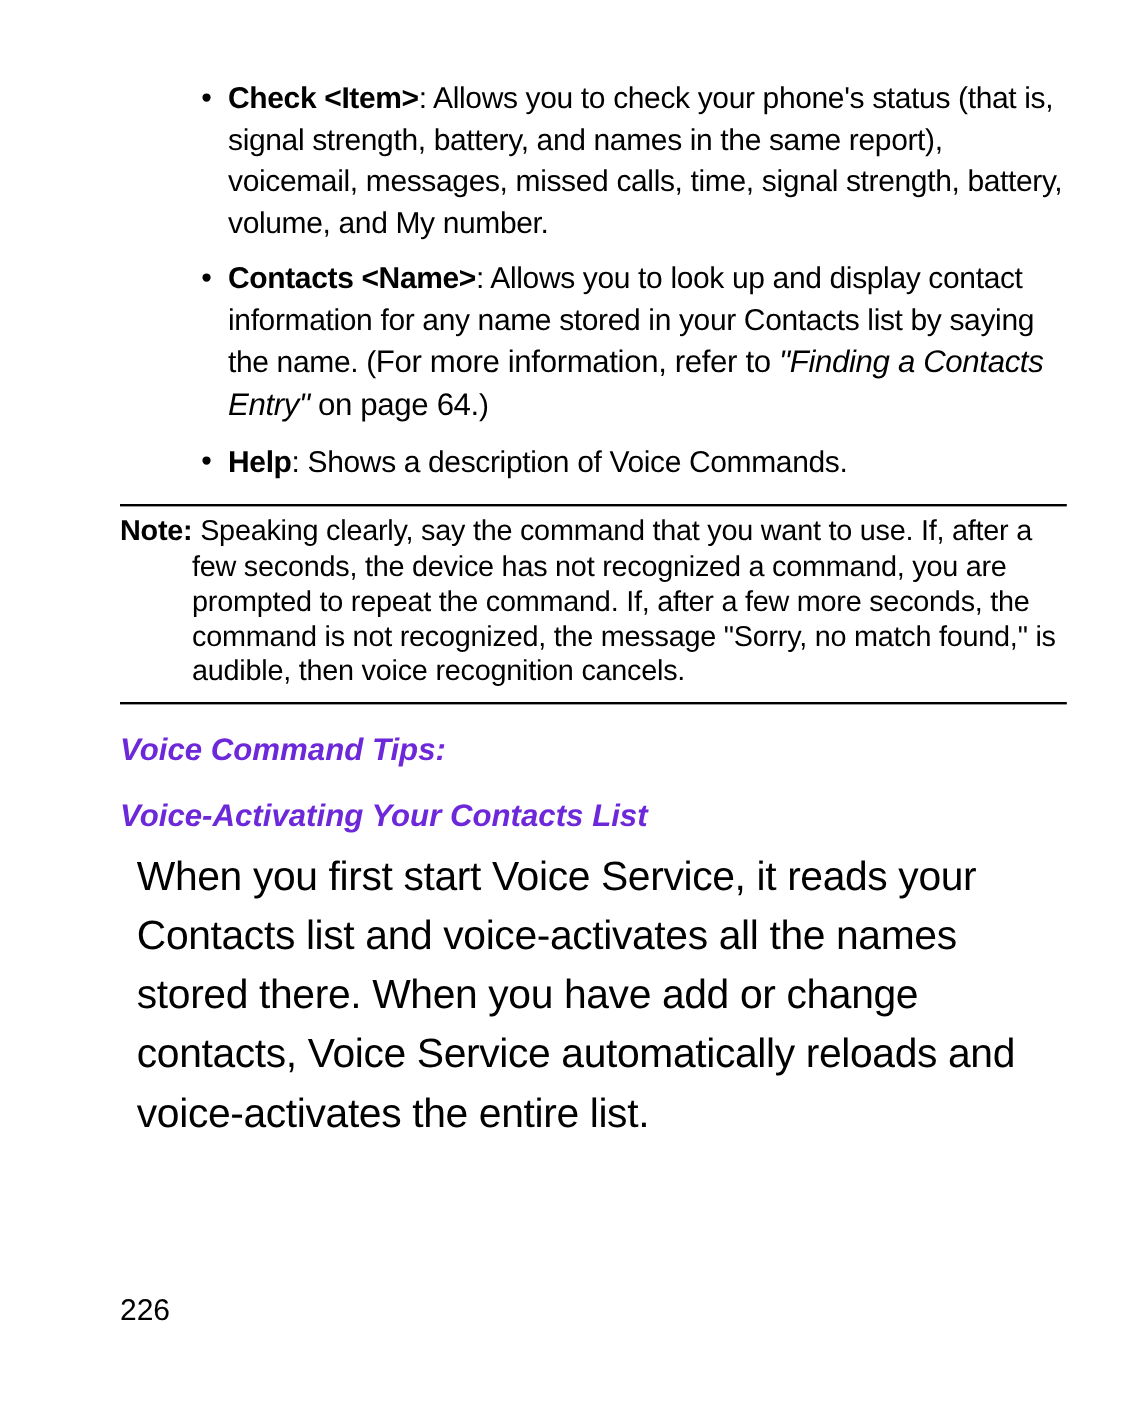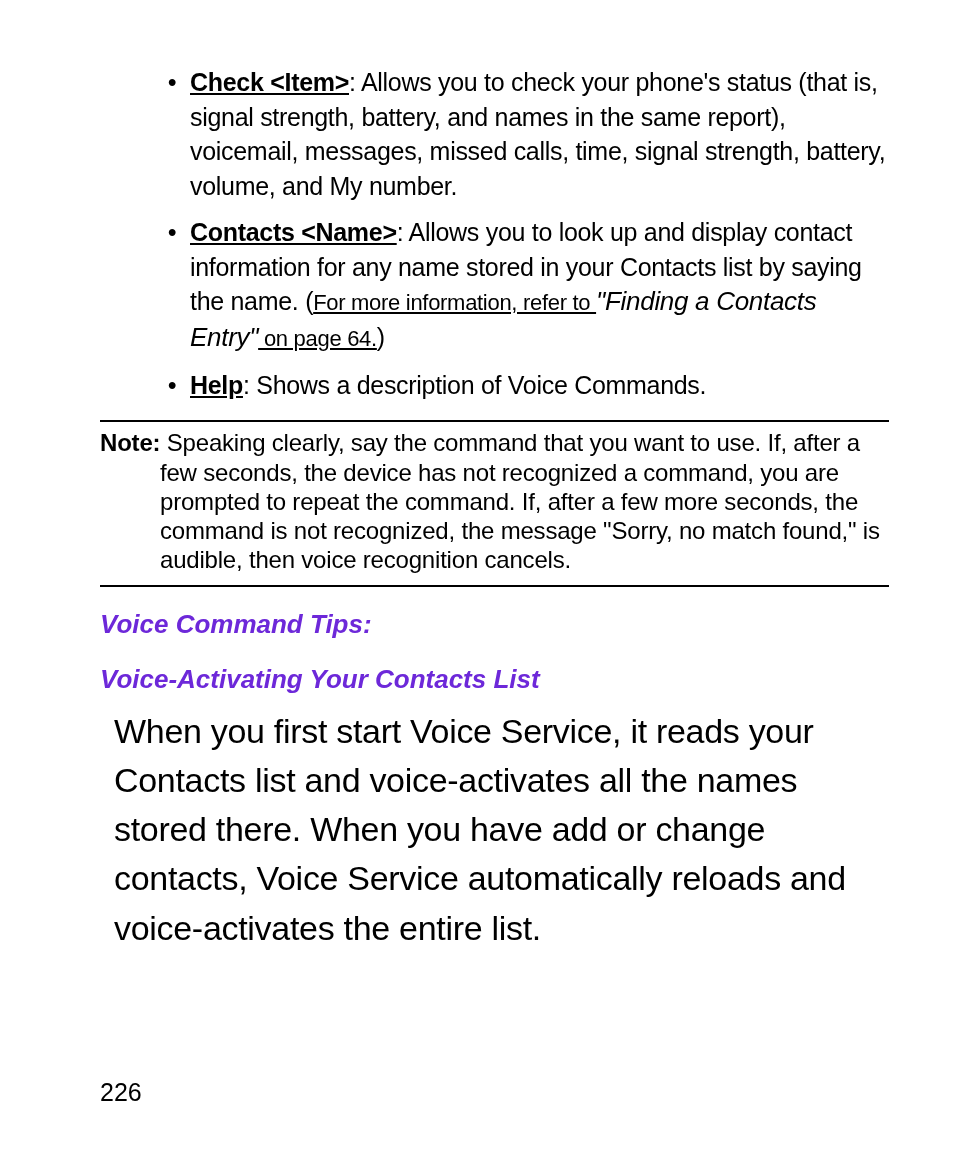--- a/index.html
+++ b/index.html
@@ -31,26 +31,24 @@
     .bullet-list li::before {
       content: "•";
       position: absolute;
       left: -22px;
       font-size: 24px;
       font-weight: bold;
     }
     .cmd-name {
       font-weight: bold;
       font-stretch: condensed;
-      text-decoration: underline;
     }
     .refer-text {
-      font-size: 22px;
+      font-size: 26px;
       font-stretch: normal;
-      text-decoration: underline;
     }
     .refer-italic {
       font-style: italic;
       font-size: 26px;
     }
     .divider {
       border: none;
       border-top: 2.5px solid #000;
       margin: 18px 0 6px 0;
     }

